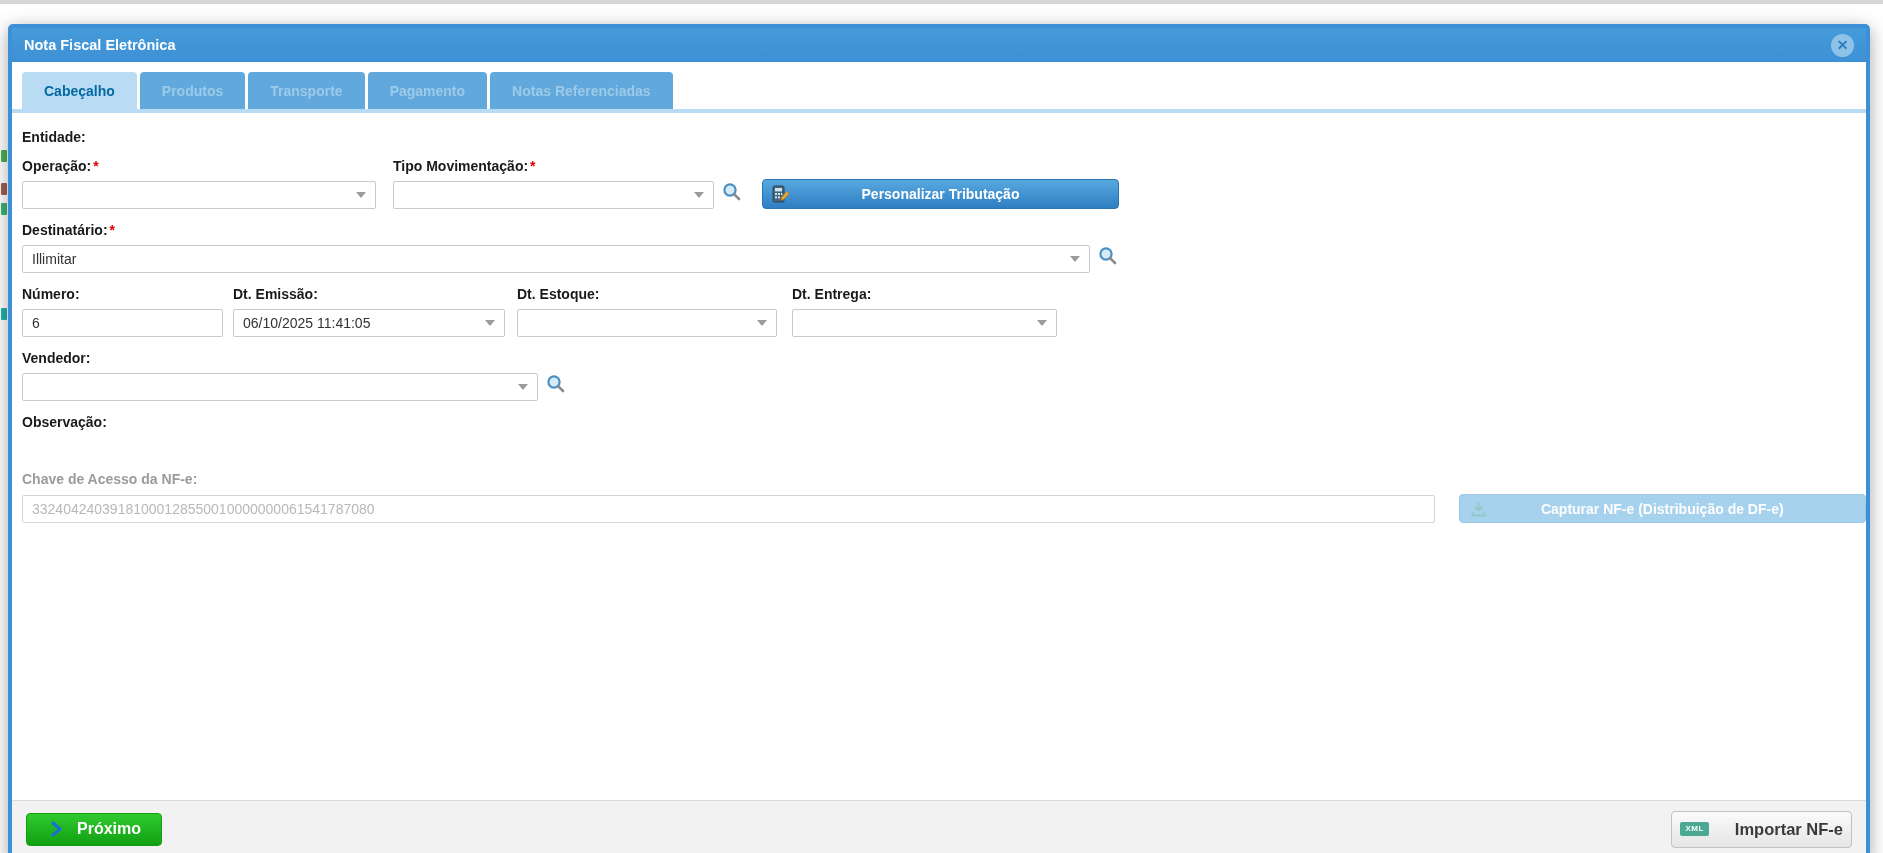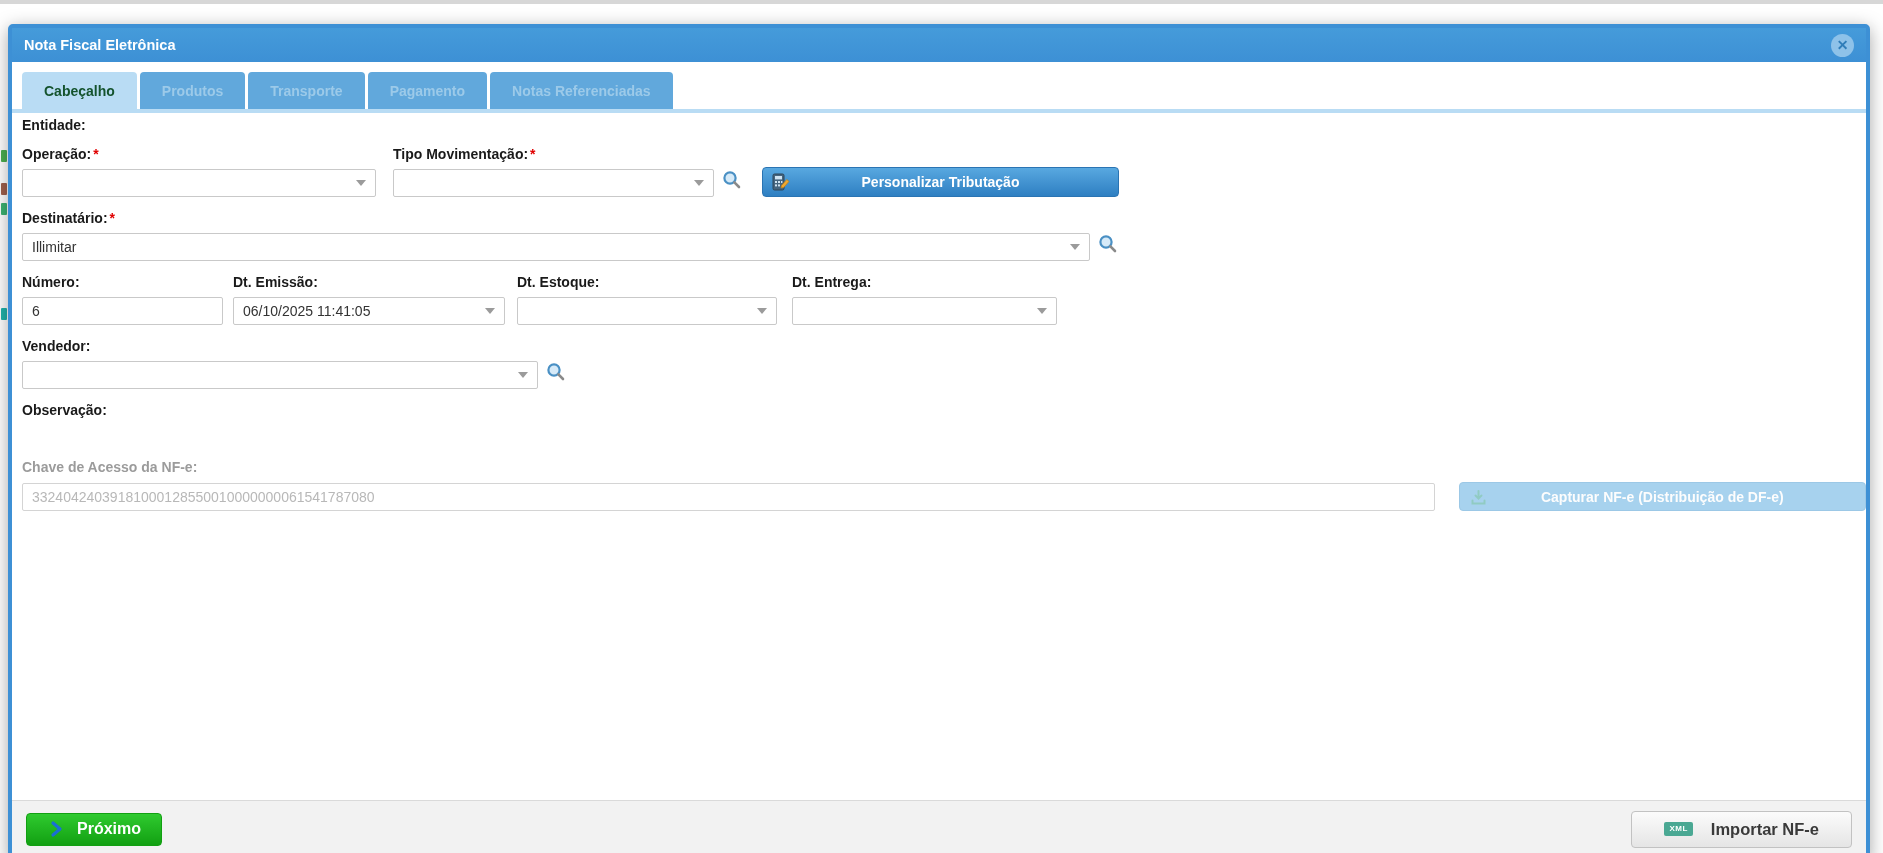--- a/index.html
+++ b/index.html
@@ -29,24 +29,24 @@
     display:flex; align-items:center; justify-content:center; cursor:pointer;
   }
   .tabstrip {
     flex:0 0 50px; padding:10px 10px 0 10px; background:#fff;
     border-bottom:4px solid #b9dcf4; display:flex; gap:3px; align-items:flex-end;
   }
   .tab {
     padding:11px 22px 10px; font-weight:bold; font-size:14px;
     border-radius:4px 4px 0 0; cursor:pointer; white-space:nowrap;
   }
-  .tab.active   { background:#b9dcf4; color:#14532d; }
+  .tab.active   { background:#b9dcf4; color:#0369a1; }
   .tab.inactive { background:#61a8dc; color:#9ccae9; }
 
-  .body { flex:1 1 auto; padding:4px 0 0 10px; position:relative; }
+  .body { flex:1 1 auto; padding:16px 0 0 10px; position:relative; }
 
   .lbl { font-size:14px; font-weight:bold; color:#1a1a1a; margin:0 0 7px 0; }
   .lbl .req { color:#e00000; margin-left:2px; }
   .lbl.disabled { color:#9b9b9b; font-weight:bold;margin-top:41px; }
 
   .fgroup { margin-bottom:13px; }
 
   .combo, .txt {
     height:28px; border:1px solid #c9c9c9; border-radius:2px; background:#fff;
     display:flex; align-items:center; padding:0 9px; font-size:14px; color:#333;
@@ -94,24 +94,24 @@
     display:flex; align-items:center; padding:0 14px;
     border-radius:0 0 2px 2px;
   }
   .btn-green {
     height:33px; padding:0 20px 0 20px;
     background:linear-gradient(#2fca2f,#12a012); border:1px solid #12a012;
     border-radius:4px; color:#fff; font-weight:bold; font-size:16px;
     display:flex; align-items:center; gap:12px; cursor:pointer;
   }
   .btn-import {
-    margin-left:auto; height:37px; padding:0 32px;
+    margin-left:auto; height:37px; padding:0 8px;
     background:linear-gradient(#fbfbfb,#e5e5e5); border:1px solid #c2c2c2;
     border-radius:4px; color:#3a3a3a; font-weight:bold; font-size:16.5px;
-    display:flex; align-items:center; gap:18px; cursor:pointer;
+    display:flex; align-items:center; gap:26px; cursor:pointer;
   }
   .xml-badge {
     background:#4aa893; color:#fff; font-size:8px; font-weight:bold;
     padding:3px 5px; border-radius:2px; letter-spacing:.5px; line-height:1;
   }
 
   
   .w-entidade { width:540px; }
   .w-operacao { width:354px; }
   .w-tipomov  { width:321px; }

